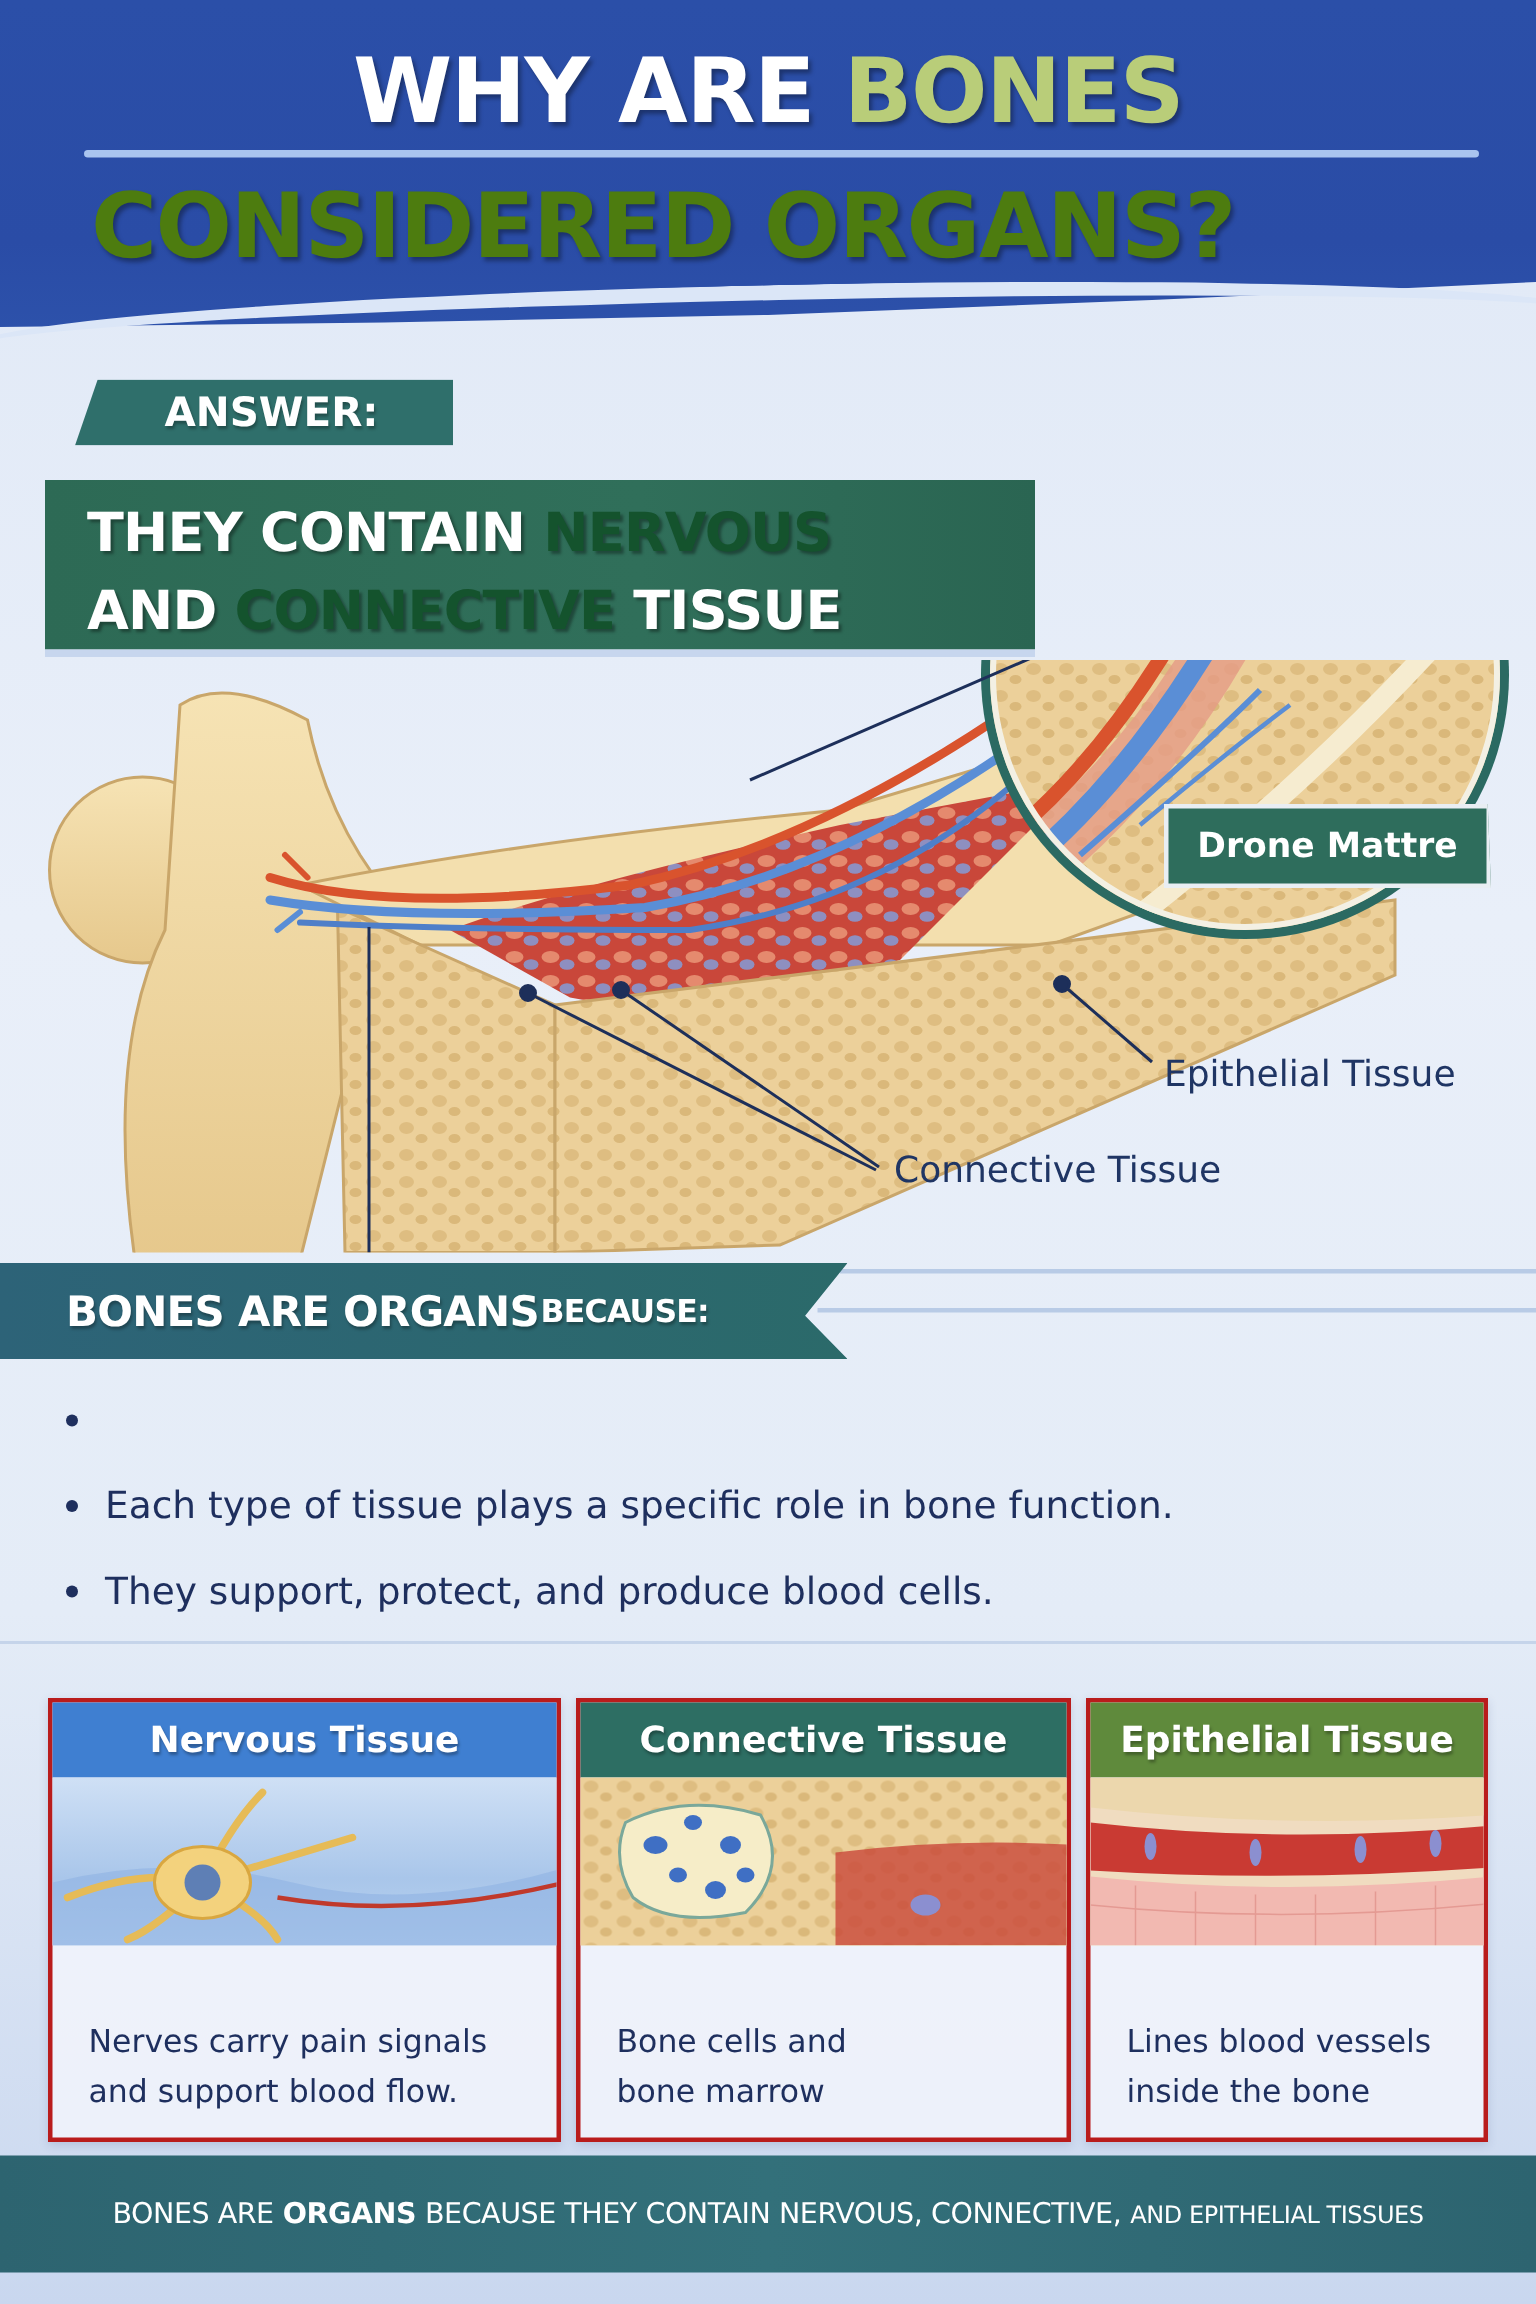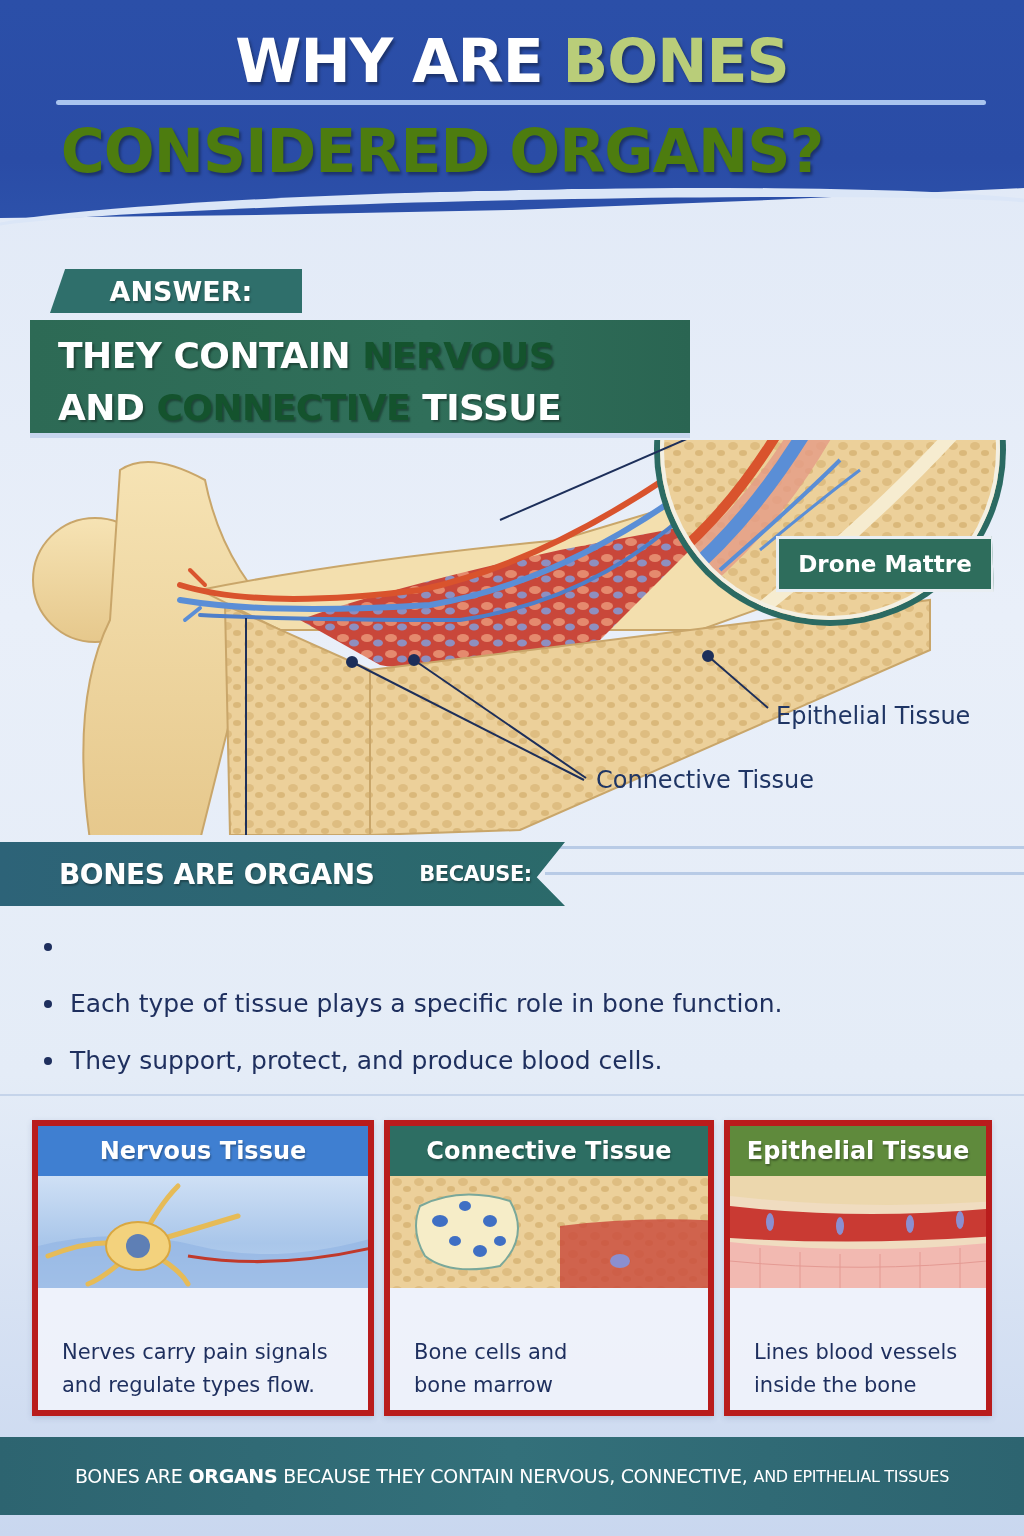--- a/index.html
+++ b/index.html
@@ -33,21 +33,21 @@
       letter-spacing: -1px; color: #4d7c0f; text-shadow: 2px 3px 3px rgba(0,0,0,0.35);
     }
     .accent { color: #b9cd79; }
     .title-divider {
       position: absolute; top: 100px; left: 56px; width: 930px; height: 5px;
       background: #a9c4ef; border-radius: 3px;
     }
 
     
     .answer-tag {
-      position: absolute; left: 50px; top: 269px; width: 252px; height: 44px;
+      position: absolute; left: 50px; top: 253px; width: 252px; height: 44px;
       background: #2f6f6b;
       clip-path: polygon(6% 0, 100% 0, 100% 100%, 0 100%);
       display: flex; align-items: center; justify-content: center;
       color: #fff; font-weight: bold; font-size: 27px; padding-left: 10px;
       text-shadow: 1px 2px 2px rgba(0,0,0,0.3);
     }
     .answer-banner {
       position: absolute; left: 30px; top: 320px; width: 660px; height: 118px;
       background: linear-gradient(90deg, #2d6a55 0%, #306f5a 60%, #2a6552 100%);
       border-bottom: 5px solid #c7d6ee;
@@ -71,24 +71,23 @@
       clip-path: polygon(0 0, 99% 0, 100% 100%, 0 100%);
       color: #fff; font-weight: bold; font-size: 23px;
       display: flex; align-items: center; justify-content: center;
     }
 
     
     .because-banner {
       position: absolute; left: 0; top: 842px; width: 565px; height: 64px;
       background: linear-gradient(90deg, #2d6378, #2b6a6a);
       clip-path: polygon(0 0, 100% 0, 95% 55%, 100% 100%, 0 100%);
-      display: flex; align-items: center; padding-left: 59px;
+      display: flex; align-items: center; padding-left: 44px;
       color: #fff; font-weight: bold; font-size: 28px; letter-spacing: -0.5px;
       text-shadow: 1px 2px 2px rgba(0,0,0,0.3);
-      gap: 44px;
     }
     .because-banner .small { font-size: 21px; margin-left: 1px; }
     .because-rule {
       position: absolute; height: 3px; background: #b8cbe6;
     }
     .bullets { position: absolute; left: 44px; top: 918px; width: 900px; }
     .bullet {
       display: flex; align-items: center; height: 57px;
       font-size: 25px; color: #1e2f5e;
     }
@@ -97,23 +96,23 @@
       margin-right: 18px; flex: 0 0 8px;
     }
     .section-divider {
       position: absolute; left: 0; top: 1094px; width: 1024px; height: 2px;
       background: #c5d4ea;
     }
 
     
     .cards { position: absolute; left: 32px; top: 1116px; width: 960px; height: 296px; }
     .card {
-      position: absolute; top: 4px; height: 296px;
+      position: absolute; top: 16px; height: 296px;
       background: rgba(242,245,252,0.85);
-      border: 6px solid #b91c1c;
+      border: 3px solid #b91c1c;
       box-shadow: 0 2px 6px rgba(60,80,130,0.18);
     }
     .card-head {
       height: 50px; display: flex; align-items: center; justify-content: center;
       color: #fff; font-weight: bold; font-size: 24px;
       text-shadow: 1px 2px 2px rgba(0,0,0,0.3);
     }
     .card-img { height: 112px; position: relative; overflow: hidden; }
     .card-desc {
       padding: 48px 0 0 24px; font-size: 21px; line-height: 33px; color: #1e2f5e;
@@ -256,21 +255,21 @@
             <path d="M100 70 Q140 90 150 108"></path>
           <path d="M100 70 Q150 55 200 40"></path>
         </g>
         <path d="M150 80 Q240 95 342 70" stroke="#c0392b" stroke-width="3" fill="none"></path>
         <ellipse cx="100" cy="70" rx="32" ry="24" fill="#f3d27d" stroke="#d9a740" stroke-width="2"></ellipse>
         <circle cx="100" cy="70" r="12" fill="#5e7fb5"></circle>
       </svg>
     </div>
     <div class="card-desc">
       <div>Nerves carry pain signals</div>
-      <div>and regulate types flow.</div>
+      <div>and support blood flow.</div>
     </div>
   </div>
 
   <div class="card" style="left:352px; width:330px;">
     <div class="card-head" style="background:#2d6e63;">Connective Tissue</div>
     <div class="card-img" style="background:#ecd6a6;">
       <svg width="330" height="112" viewBox="0 0 330 112">
         <rect width="330" height="112" fill="url(#spongy)"></rect>
         <path d="M170 50 Q250 40 330 45 L330 112 L170 112 Z" fill="#c9473a" opacity="0.8"></path>
         <path d="M30 30 Q70 10 120 25 Q140 60 110 90 Q60 100 35 80 Q20 55 30 30 Z" fill="#f6edc8" stroke="#7aa89a" stroke-width="2"></path>

